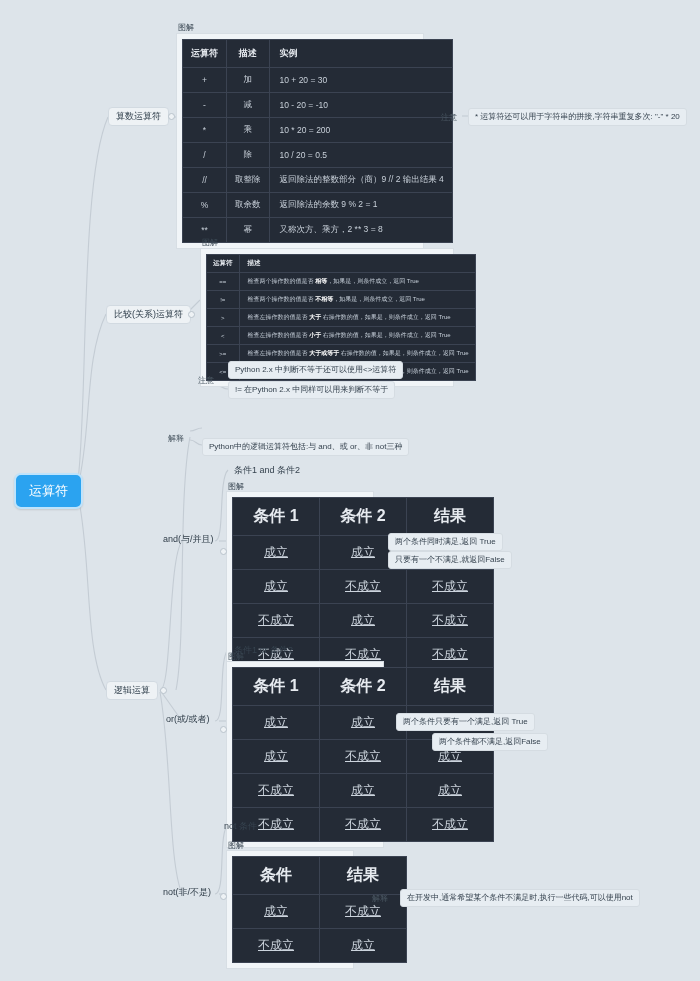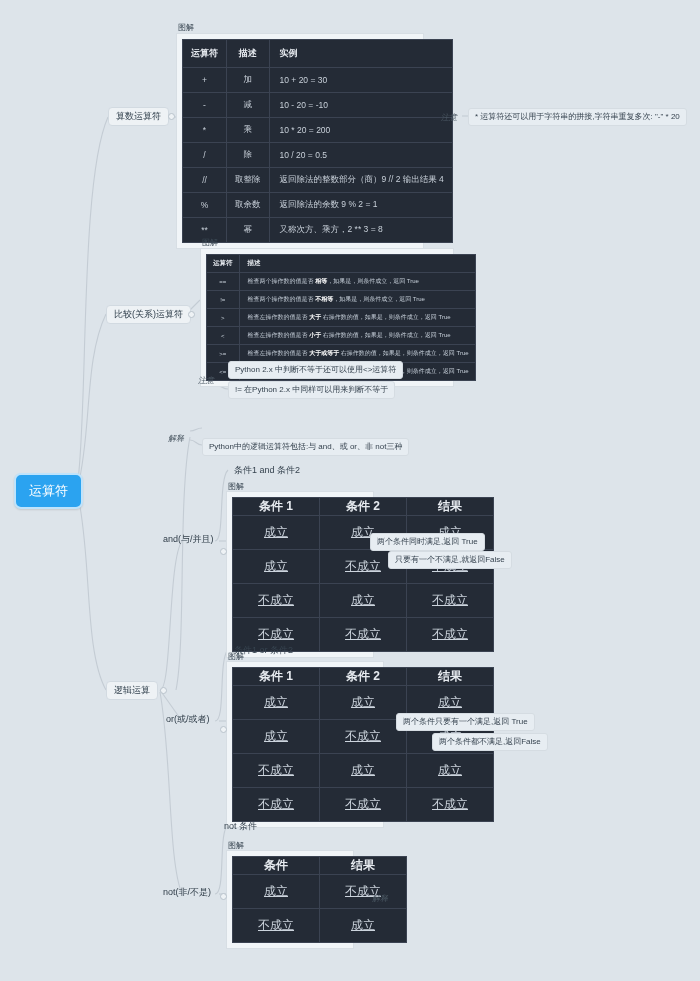--- a/index.html
+++ b/index.html
@@ -62,21 +62,20 @@
     font-size: 8px;
     padding: 3px 6px;
     white-space: nowrap;
     line-height: 1.25;
   }
   .tiny-label {
     position: absolute;
     font-size: 8px;
     color: #4a5762;
     white-space: nowrap;
-    font-style: italic;
   }
   .caption {
     position: absolute;
     font-size: 8px;
     color: #3b4854;
     white-space: nowrap;
   }
 
   
   .tablebox {
@@ -104,21 +103,21 @@
   #t-arith table.dark td.ex { text-align: left; padding-left: 10px; }
 
   
   #t-comp table.dark th { font-size: 6.5px; padding: 4px 6px; }
   #t-comp table.dark td { font-size: 6px; padding: 4px 6px; color: #c6cfd9; }
   #t-comp table.dark td.desc { text-align: left; padding-left: 8px; }
   #t-comp table.dark th.desc { text-align: left; padding-left: 8px; }
   #t-comp b { color: #ffffff; }
 
   
-  .truth table.dark th { font-size: 12px; padding: 0 10px; }
+  .truth table.dark th { font-size: 16px; padding: 8px 10px; }
   .truth table.dark td { font-size: 12px; padding: 8px 25px; color: #ccd4dd; text-decoration: underline; }
 
   .collapse-dot {
     position: absolute;
     width: 7px; height: 7px;
     border: 1px solid #b9c3cc;
     background: #eef2f5;
     border-radius: 50%;
     font-size: 5px; line-height: 5px; text-align: center; color: #7b8893;
   }
@@ -331,21 +330,21 @@
           <tr>
             <td>不成立</td>
             <td>不成立</td>
             <td>不成立</td>
           </tr>
         </tbody>
     </table>
   </div>
   <div class="collapse-dot" style="left:220px; top:548px;"></div>
 
-  <div class="note" style="left:370px; top:533px;">两个条件同时满足,返回 True</div>
+  <div class="note" style="left:388px; top:533px;">两个条件同时满足,返回 True</div>
   <div class="note" style="left:388px; top:551px;">只要有一个不满足,就返回False</div>
 
   <div class="pill sub" style="left:163px; top:712px;">
     <span>or(或/或者)</span>
   </div>
 
   <div class="pill plain" style="left:226px; top:641px;">
     <span>条件1 or 条件2</span>
   </div>
 
@@ -415,14 +414,15 @@
           <tr>
             <td>不成立</td>
             <td>成立</td>
           </tr>
         </tbody>
     </table>
   </div>
   <div class="collapse-dot" style="left:220px; top:893px;"></div>
 
   <div class="tiny-label" style="left:372px; top:893px;">解释</div>
+  <div class="note" style="left:400px; top:889px;">在开发中,通常希望某个条件不满足时,执行一些代码,可以使用not</div>
 
 </div>
 
 </body></html>

